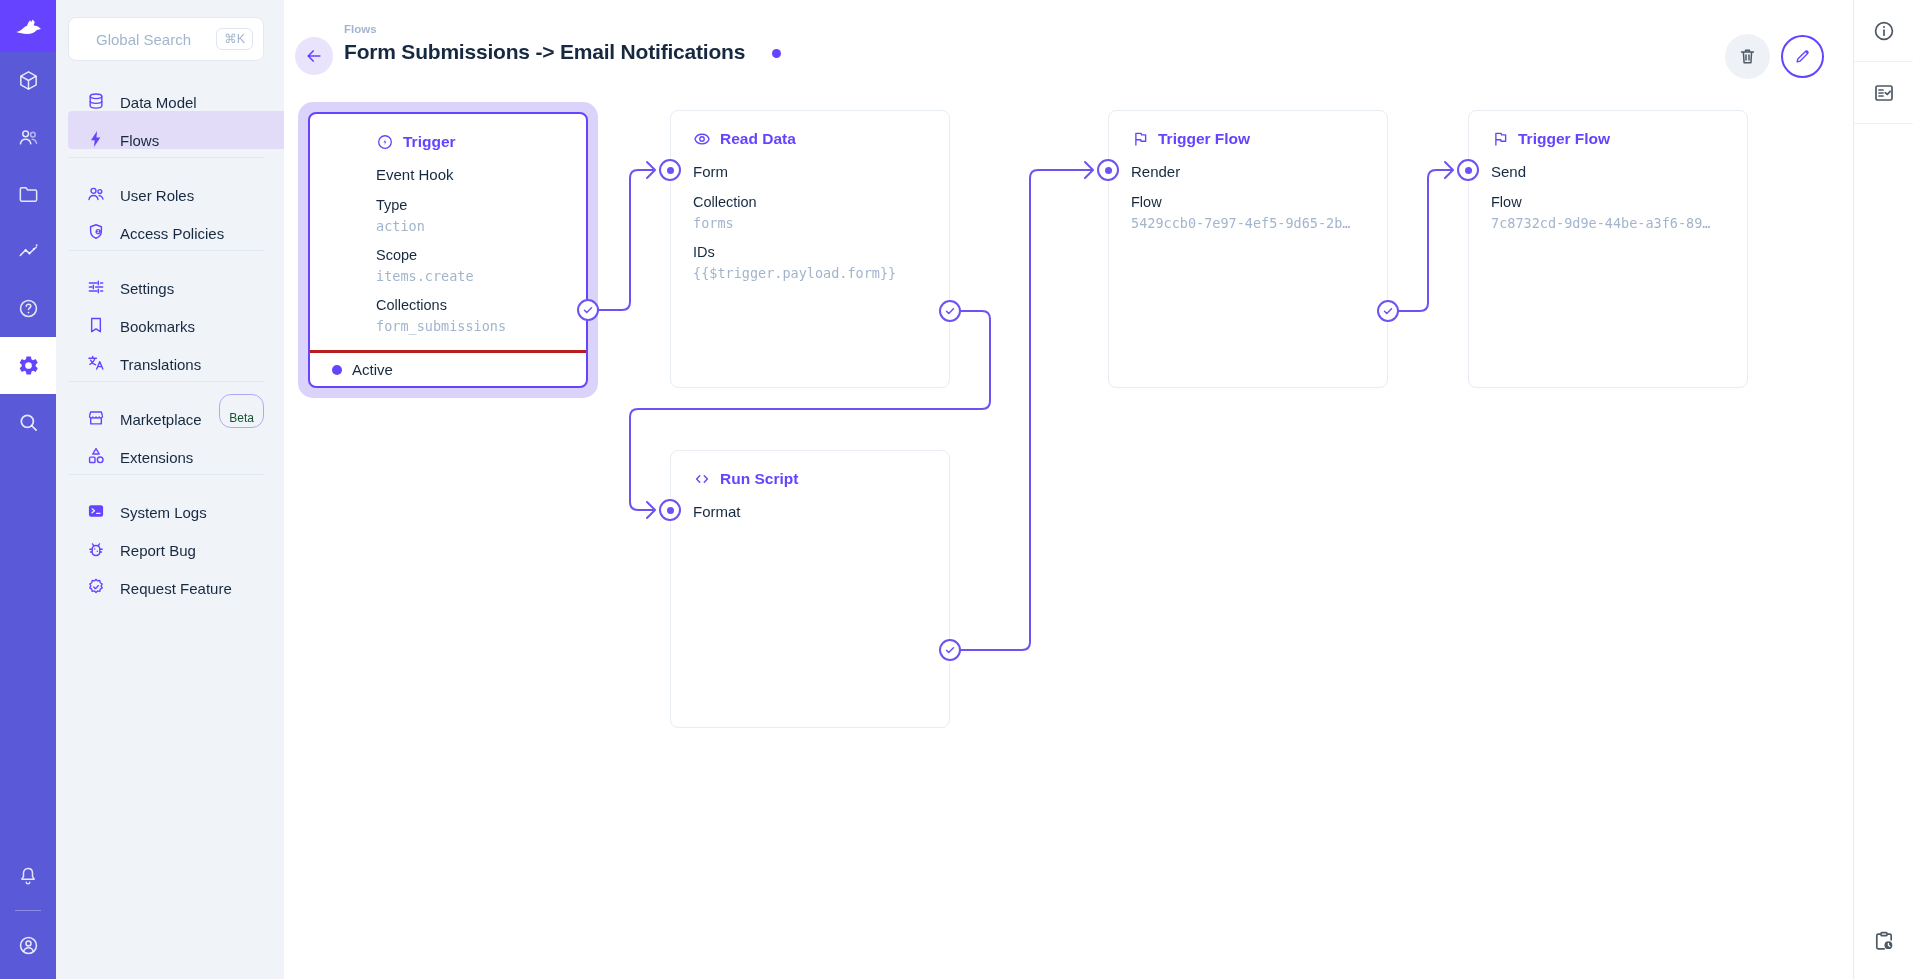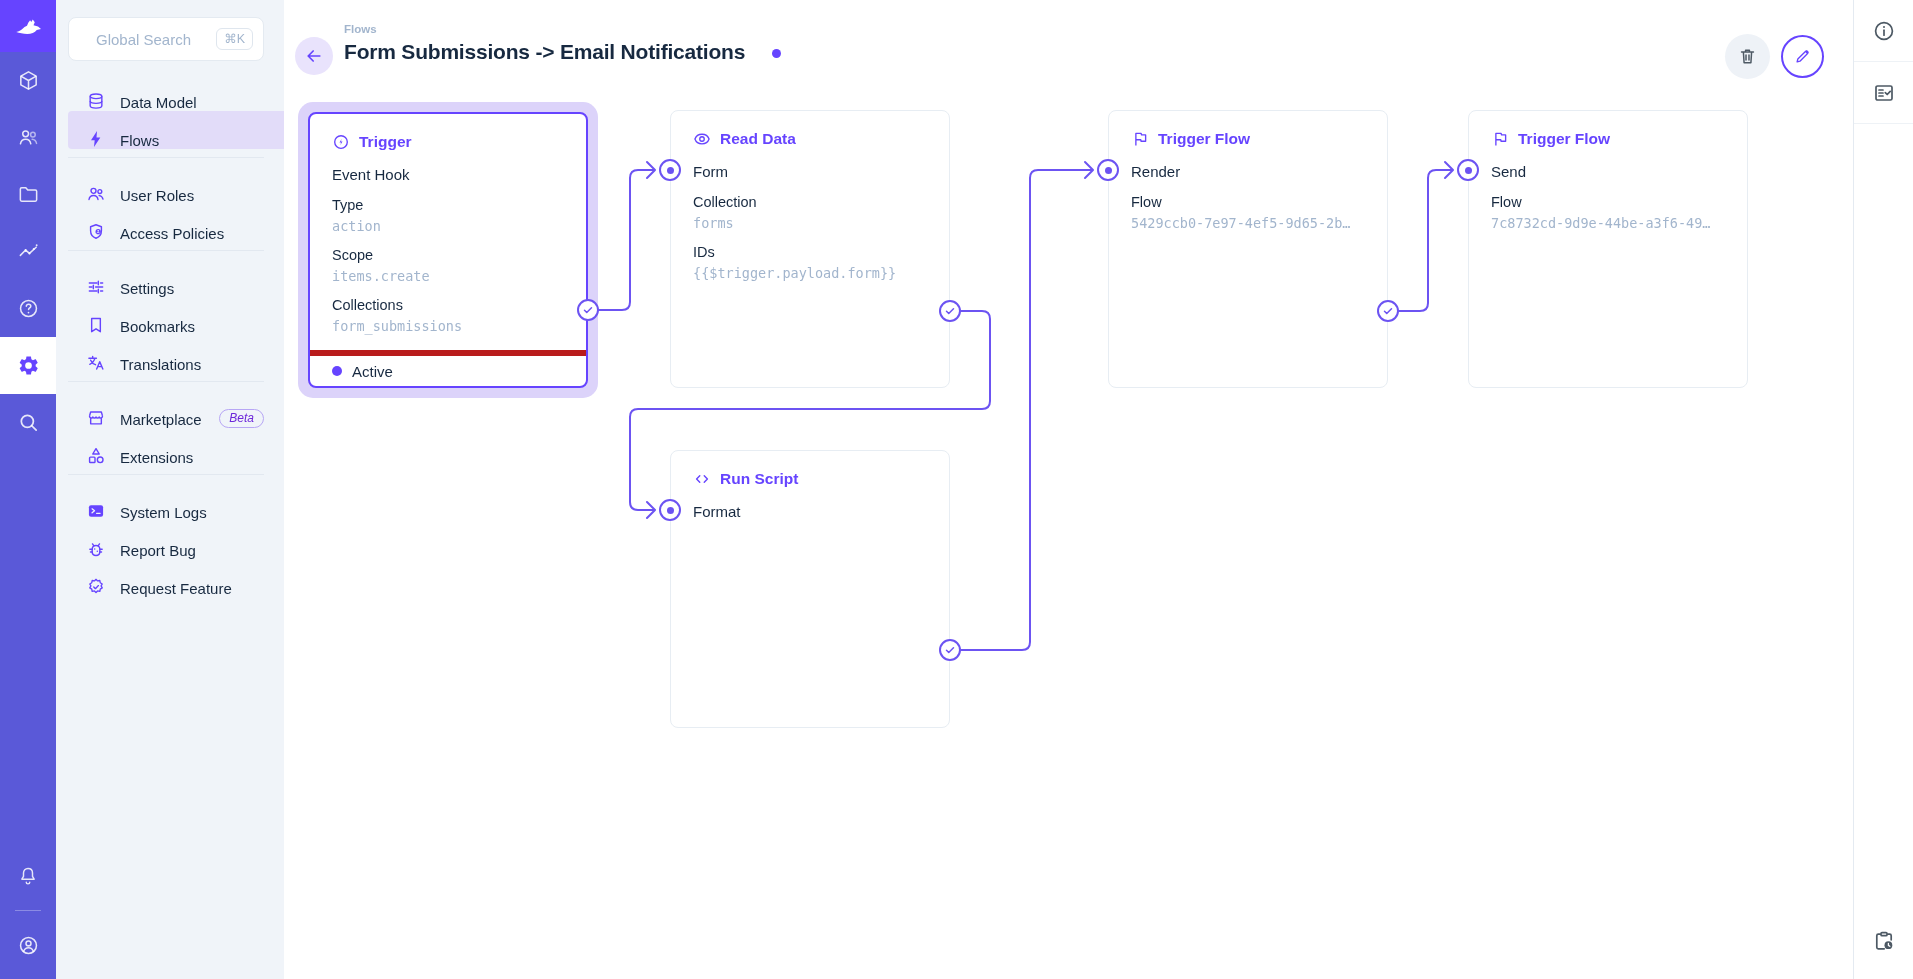--- a/index.html
+++ b/index.html
@@ -25,50 +25,50 @@
   .searchbox input { border:none; outline:none; background:transparent; width:112px; font:inherit; color:#172940; }
   .searchbox input::placeholder { color:#A2B5CD; }
   .kbd { margin-left:auto; border:1px solid #DFE6EE; border-radius:6px; padding:2px 7px 3px; font-size:12.5px; color:#A2B5CD; background:#fff; }
   .nav-item { height:38px; display:flex; align-items:flex-end; gap:14px; padding-left:18px; margin-left:12px;
               border-radius:4px 0 0 4px; cursor:pointer; font-weight:500; }
   .nav-item.active { background:#E2DCF9; }
   .nav-item .ni { width:20px; height:20px; color:#6644FF; flex-shrink:0; }
   .nav-item.muted { color:#A2B5CD; cursor:default; }
   .nav-item.muted .ni { color:#A2B5CD; }
   .nav-divider { height:1px; background:#E2E8F0; margin:8px 20px 8px 12px; }
-  .badge { margin-left:auto; margin-right:20px; border:1px solid #B7A6F5; color:#6d28d9; border-radius:12px;
-           font-size:12px; padding:1px 9px 2px; font-weight:500;font-style:italic; }
+  .badge { margin-left:auto; margin-right:20px; border:1px solid #B7A6F5; color:#14532d; border-radius:12px;
+           font-size:12px; padding:16px 9px 2px; font-weight:500; }
 
   
   .main { position:relative; flex:1; background:#fff; overflow:hidden; }
   .back-btn { position:absolute; left:11px; top:37px; width:38px; height:38px; border-radius:50%;
               background:#E9E3FC; color:#6644FF; border:none; display:grid; place-items:center; cursor:pointer; z-index:5; }
   .breadcrumb { position:absolute; left:60px; top:23px; font-size:11.5px; font-weight:600; color:#A2B5CD; z-index:5; }
   .title-row { position:absolute; left:60px; top:40px; display:flex; align-items:center; gap:27px; z-index:5; }
   .page-title { font-size:21px; font-weight:700; color:#172940; letter-spacing:-.2px; }
   .title-dot { width:9px; height:9px; border-radius:50%; background:#6644FF; margin-top:2px; }
   .btn-trash { position:absolute; right:83px; top:34px; width:45px; height:45px; border-radius:50%;
                background:#EEF2F7; border:none; color:#4D5964; display:grid; place-items:center; cursor:pointer; z-index:5; }
   .btn-edit { position:absolute; right:29px; top:35px; width:43px; height:43px; border-radius:50%;
               background:#fff; border:2px solid #6644FF; color:#6644FF; display:grid; place-items:center; cursor:pointer; z-index:5; }
 
   
   .wires { position:absolute; inset:0; z-index:2; pointer-events:none; }
   .glow { position:absolute; left:14px; top:102px; width:300px; height:296px; background:#DCD3FA; border-radius:15px; z-index:1; }
   .panel { position:absolute; width:280px; height:278px; background:#fff; border:1px solid #E7EDF3; border-radius:8px;
            z-index:1; cursor:pointer; }
-  .panel.trigger-card { position:absolute; left:10px; top:10px; height:276px; border:2px solid #6644FF; }
+  .panel.trigger-card { position:absolute; left:10px; top:10px; height:276px; border:2px solid #6644FF;padding-left:44px; }
   .panel-pad { padding:17px 22px 0; }
   .p-head { display:flex; align-items:center; gap:9px; color:#6644FF; font-weight:700; font-size:15.5px; line-height:22px; }
   .p-head .pi { width:18px; height:18px; }
   .p-name { margin-top:12px; font-size:15px; line-height:20px; color:#172940; }
   .p-label { margin-top:11px; font-size:14.5px; line-height:19px; font-weight:400; color:#172940; }
   .p-value { margin-top:3px; font-family:"DejaVu Sans Mono", monospace; font-size:13.5px; line-height:17px;
              color:#A2B5CD; white-space:nowrap; overflow:hidden; }
-  .p-footer { position:absolute; left:0; right:0; bottom:0; height:36px; border-top:6px solid #b91c1c;
+  .p-footer { position:absolute; left:0; right:0; bottom:0; height:36px; border-top:3px solid #b91c1c;
               display:flex; align-items:center; gap:10px; padding:0 22px; font-size:15px; }
   .status-dot { width:10px; height:10px; border-radius:50%; background:#6644FF; }
   .conn { position:absolute; width:22px; height:22px; border-radius:50%; background:#fff; border:2px solid #6C53F2;
           color:#6C53F2; display:grid; place-items:center; z-index:3; cursor:pointer; }
   .conn .cdot { width:7px; height:7px; border-radius:50%; background:#6C53F2; }
 
   
   .rightbar { width:60px; flex-shrink:0; border-left:1px solid #E4EAF1; display:flex; flex-direction:column; align-items:center; background:#fff; }
   .rb-btn { width:59px; height:61px; border:none; background:transparent; color:#4D5964; display:grid; place-items:center;
             cursor:pointer; }
@@ -430,21 +430,21 @@
         <div class="p-head">
           <span class="pi">
             <svg width="18" height="18" viewBox="0 0 24 24" fill="none" stroke="currentColor" stroke-width="1.8" stroke-linejoin="round">
                 <path d="M6.5 20.5V4.5h7l.5 2h5.5v8.5h-6l-.5-2h-6.5"></path>
               </svg>
           </span>
           <span>Trigger Flow</span>
         </div>
         <div class="p-name">Send</div>
         <div class="p-label">Flow</div>
-        <div class="p-value">7c8732cd-9d9e-44be-a3f6-49…</div>
+        <div class="p-value">7c8732cd-9d9e-44be-a3f6-89…</div>
       </div>
     </div>
 
     <div class="conn" style="left:293px; top:299px;">
       <svg width="12" height="12" viewBox="0 0 24 24" fill="none" stroke="currentColor" stroke-width="3" stroke-linecap="round" stroke-linejoin="round">
           <path d="M5 12.5l4.5 4.5L19 7.5"></path>
         </svg>
     </div>
     <div class="conn" style="left:375px; top:159px;">
         <span class="cdot"></span>

